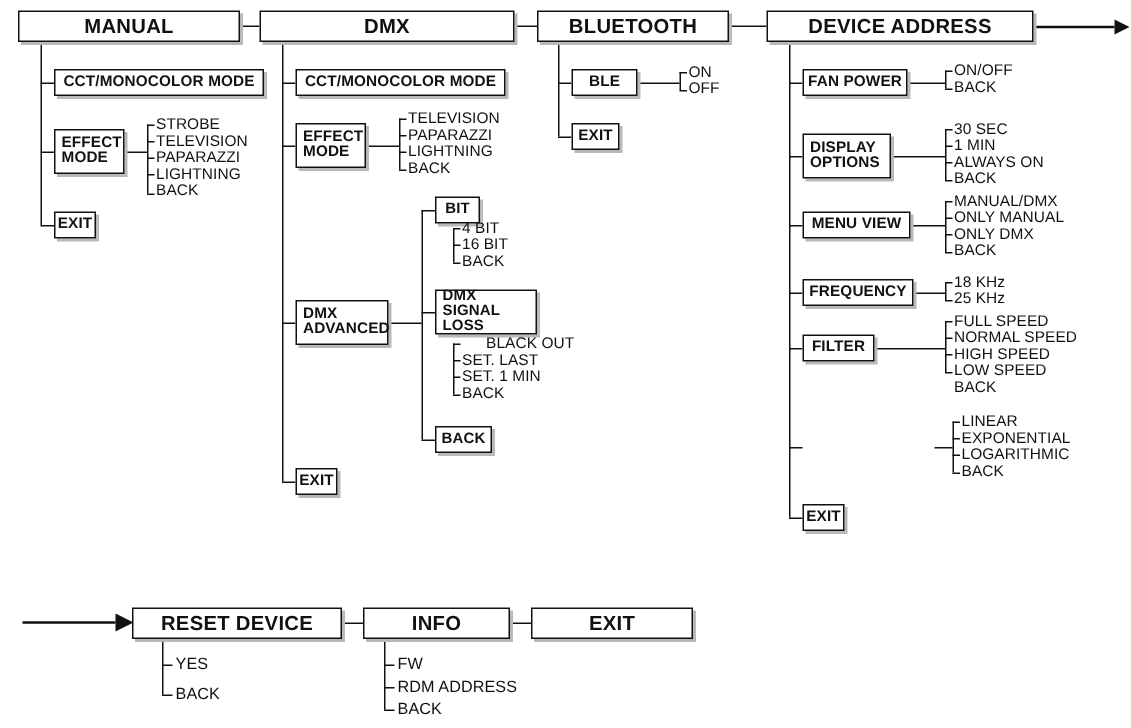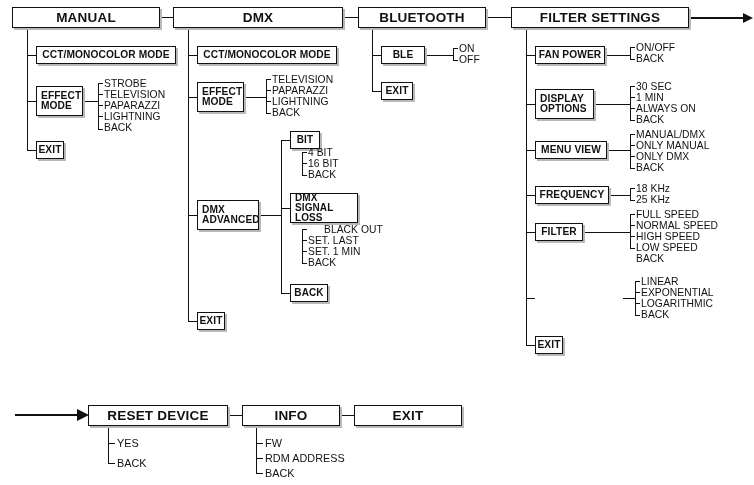--- a/index.html
+++ b/index.html
@@ -66,21 +66,21 @@
   svg.arrow{position:absolute;overflow:visible;z-index:2;}
 </style>
 </head>
 <body>
 
 <div id="canvas">
 
   <div class="box top" style="left:12px;top:7px;width:148px;height:21px;">MANUAL</div>
   <div class="box top" style="left:173px;top:7px;width:170px;height:21px;">DMX</div>
   <div class="box top" style="left:358px;top:7px;width:128px;height:21px;">BLUETOOTH</div>
-  <div class="box top" style="left:511px;top:7px;width:178px;height:21px;">FILTER SETTINGS</div>
+  <div class="box top" style="left:511px;top:7px;width:178px;height:21px;">DEVICE ADDRESS</div>
 
   <div class="h" style="left:160px;top:17px;width:13px;"></div>
   <div class="h" style="left:343px;top:17px;width:15px;"></div>
   <div class="h" style="left:486px;top:17px;width:25px;"></div>
 
   <svg class="arrow" style="left:689px;top:9px;width:64px;height:18px;" viewBox="0 0 64 18">
     <line x1="0" y1="9" x2="54" y2="9" stroke="#111111" stroke-width="1.8"></line>
     <polygon points="54,4 64,9 54,14" fill="#111111"></polygon>
   </svg>
 

